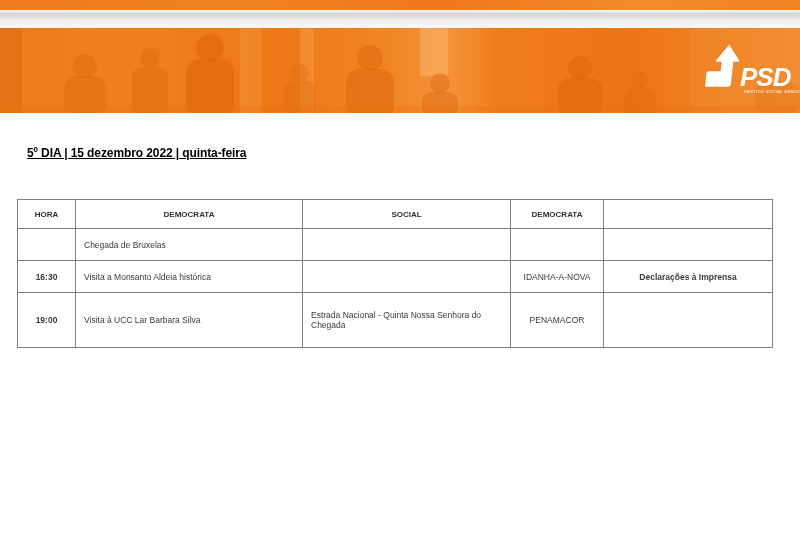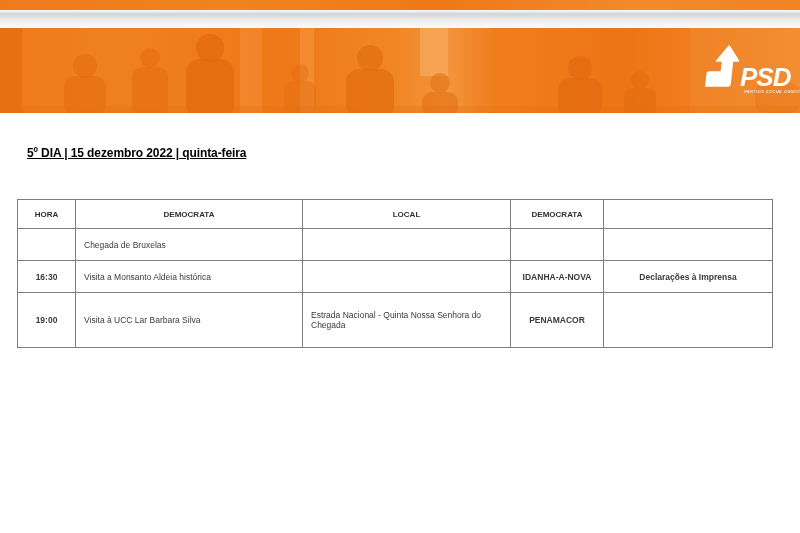--- a/index.html
+++ b/index.html
@@ -41,21 +41,21 @@
     padding:0 8px;overflow:hidden;
     vertical-align:middle;
   }
   table.agenda th{
     font-size:8px;font-weight:bold;color:#303030;text-align:center;
   }
   tr.rh{height:29px;}
   tr.rb{height:32px;}
   tr.rt{height:55px;margin-top:16px;}
   td.center{text-align:center;padding:0 2px;font-weight:bold;}
-  td.bold{font-weight:bold;font-size:8px;color:#2e2e2e;text-align:center;}
+  td.bold{font-weight:normal;font-size:8px;color:#2e2e2e;text-align:center;}
 </style>
 </head>
 <body>
 
 <div class="top-strip"></div>
 <div class="gap-band"></div>
 
 <div class="banner">
   <svg width="800" height="85" viewBox="0 0 800 85">
     <defs>
@@ -115,21 +115,21 @@
     <col style="width:58px">
       <col style="width:227px">
       <col style="width:208px">
       <col style="width:93px">
       <col style="width:169px">
   </colgroup>
   <tbody>
       <tr class="rh">
     <th>HORA</th>
     <th>DEMOCRATA</th>
-    <th>LOCAL</th>
+    <th>SOCIAL</th>
     <th>DEMOCRATA</th>
     <th></th>
   </tr>
   <tr class="rb">
     <td class="center"></td>
     <td>Chegada de Bruxelas</td>
     <td></td>
     <td class="center bold"></td>
     <td class="center"></td>
   </tr>

